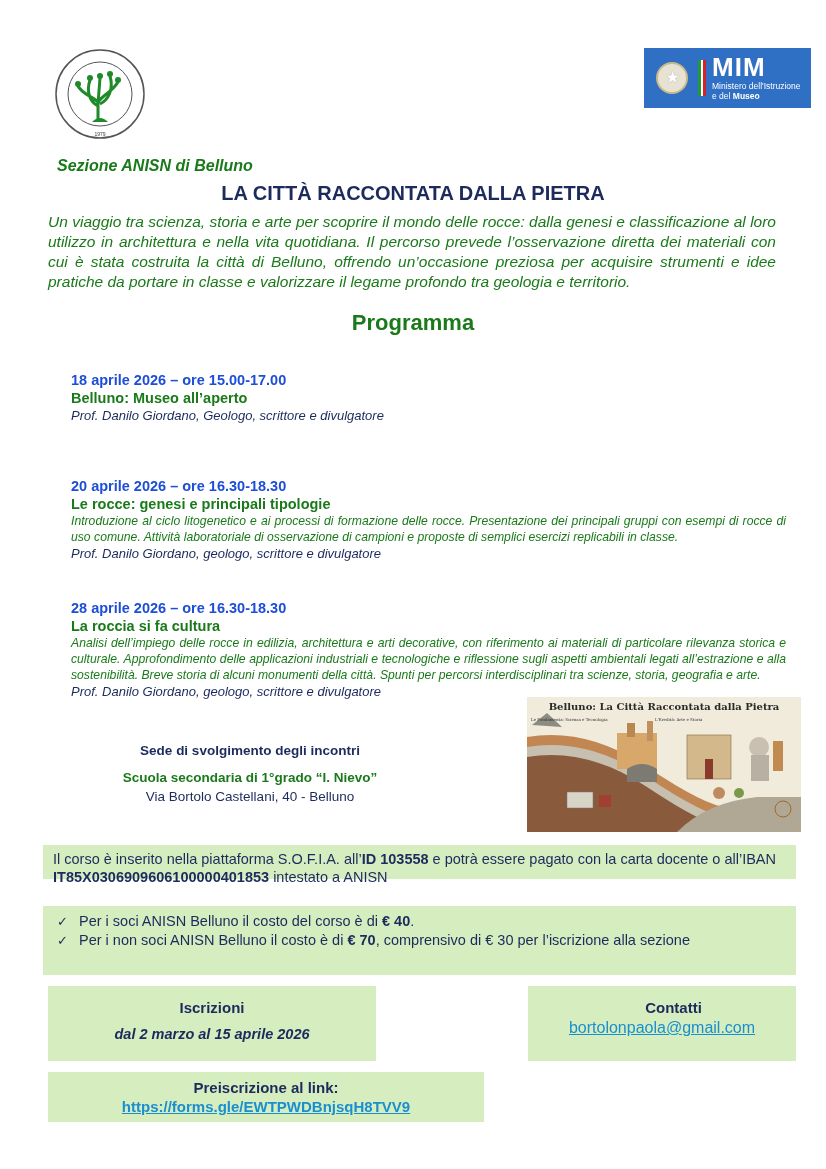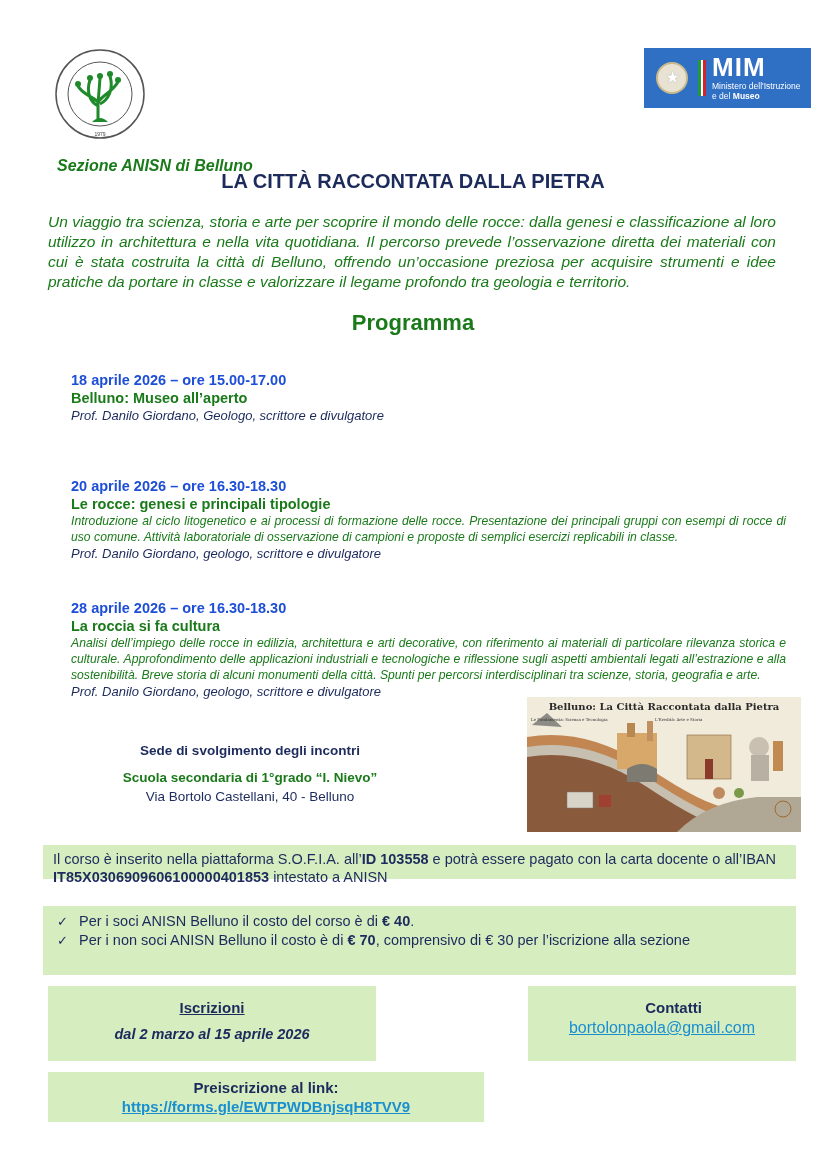--- a/index.html
+++ b/index.html
@@ -15,21 +15,21 @@
     .mim-emblem::after { content: "\2605"; position: absolute; left: 7px; top: 3px; color: #fff; font-size: 17px; text-shadow: 0 0 1px #888; }
     .mim-flag { display: flex; width: 8px; height: 36px; margin-right: 6px; }
     .mim-flag span { flex: 1; }
     .mim-text { color: #ffffff; line-height: 1; }
     .mim-big { font-size: 26px; font-weight: bold; letter-spacing: 1px; }
     .mim-small { font-size: 8.5px; margin-top: 2px; line-height: 1.15; }
     .mim-small b { font-weight: bold; }
 
     .sezione { left: 57px; top: 157px; font-size: 16px; font-weight: bold; font-style: italic; color: #1a7a1a; }
 
-    .title { left: 0; width: 826px; top: 170px; text-align: center; font-size: 20px; font-weight: bold; color: #1c2a5c; }
+    .title { left: 0; width: 826px; top: 182px; text-align: center; font-size: 20px; font-weight: bold; color: #1c2a5c; }
 
     .intro { left: 48px; top: 212px; width: 728px; font-size: 15.5px; font-style: italic; color: #1a7a1a; text-align: justify; line-height: 20px; }
 
     .programma { left: 0; width: 826px; top: 310px; text-align: center; font-size: 22px; font-weight: bold; color: #1a7a1a; }
 
     .session { left: 71px; width: 715px; }
     .s-date { font-size: 14.5px; font-weight: bold; color: #1d4ed8; line-height: 18px; }
     .s-title { font-size: 14.5px; font-weight: bold; color: #1a7a1a; line-height: 18px; }
     .s-desc { font-size: 12.2px; font-style: italic; color: #1a7a1a; text-align: justify; line-height: 16px; }
     .s-prof { font-size: 13px; font-style: italic; color: #1c2a5c; line-height: 18px; }
@@ -45,21 +45,21 @@
 
     .box { background: #d6edc0; }
     .sofia { left: 43px; top: 845px; width: 753px; height: 34px; padding: 5px 10px 0 10px; font-size: 14.5px; line-height: 18px; color: #1c2a5c; }
     .sofia b { font-weight: bold; }
     .costs { left: 43px; top: 906px; width: 753px; height: 69px; padding: 6px 0 0 14px; font-size: 14.5px; line-height: 19px; color: #1c2a5c; }
     .cost-row { display: flex; }
     .check { width: 22px; font-size: 13px; }
     .costs b { font-weight: bold; }
 
     .iscr { left: 48px; top: 986px; width: 328px; height: 75px; text-align: center; padding-top: 12px; }
-    .iscr-h { font-size: 15px; font-weight: bold; color: #1c2a5c; line-height: 20px; text-decoration: underline; }
+    .iscr-h { font-size: 15px; font-weight: bold; color: #1c2a5c; line-height: 20px; }
     .iscr-d { font-size: 14.5px; font-weight: bold; font-style: italic; color: #1c2a5c; line-height: 20px; margin-top: 6px; }
 
     .cont { left: 528px; top: 986px; width: 268px; height: 75px; text-align: center; padding-top: 12px; }
     .cont-h { font-size: 15px; font-weight: bold; color: #1c2a5c; line-height: 20px; padding-left: 23px; }
     .link { font-size: 15px; font-weight: bold; color: #1a8fd0; text-decoration: underline; line-height: 20px; }
     .cont .link { font-weight: normal; font-size: 16px; }
 
     .prei { left: 48px; top: 1072px; width: 436px; height: 50px; text-align: center; padding-top: 6px; }
     .prei-h { font-size: 15px; font-weight: bold; color: #1c2a5c; line-height: 19px; }
   </style>

